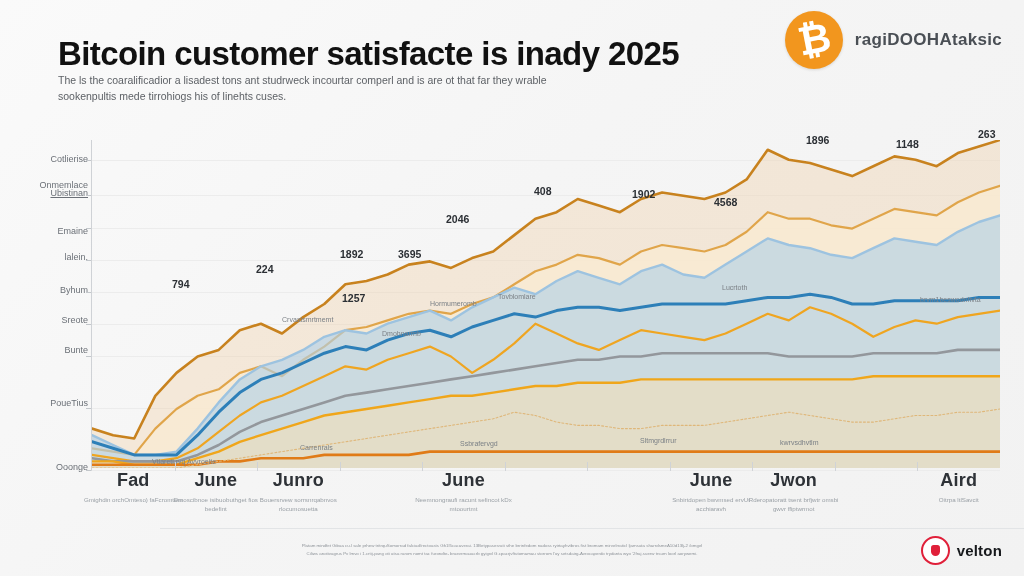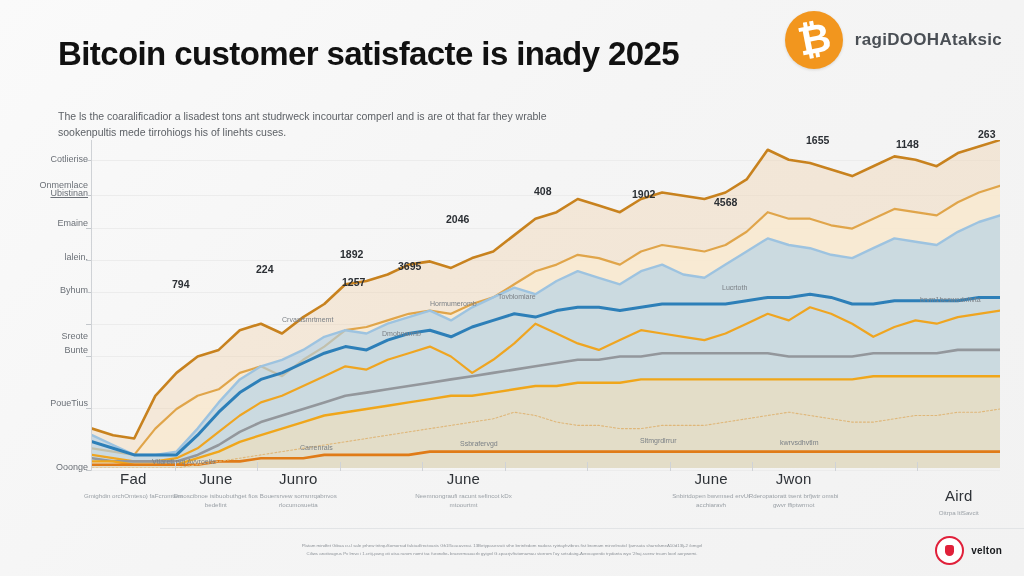--- a/index.html
+++ b/index.html
@@ -17,21 +17,21 @@
   }
 
   
   .header{position:absolute;left:0;top:0;width:1024px;height:132px;}
   .title{
     position:absolute;left:58px;top:36px;width:680px;
     font-size:33px;font-weight:bold;letter-spacing:-0.6px;
     color:#111;line-height:1.1;white-space:nowrap;
   }
   .subtitle{
-    position:absolute;left:58px;top:108px;width:680px;
+    position:absolute;left:58px;top:72px;width:680px;
     font-size:10.5px;line-height:1.55;color:#5d6166;font-weight:400;
   }
   .subtitle div{white-space:nowrap;}
 
   .brand{position:absolute;right:22px;top:8px;height:64px;display:flex;align-items:center;gap:12px;}
   .btc-badge{
     width:58px;height:58px;border-radius:50%;
     background:#f2961e;
     display:flex;align-items:center;justify-content:center;
     box-shadow:0 1px 3px rgba(0,0,0,.12);
@@ -64,21 +64,21 @@
     background:#d4d7da;
   }
   .ytick{position:absolute;left:86px;width:5px;height:1px;background:#c3c7cb;}
   .gridline{position:absolute;left:92px;width:908px;height:1px;background:#ececec;}
 
   
   .xaxis{position:absolute;left:0;top:470px;width:1024px;height:60px;}
   .xtick-sep{position:absolute;top:-8px;width:1px;height:9px;background:#d0d3d7;}
   .xgroup{position:absolute;top:0;text-align:center;}
   .xgroup .xmain{
-    font-size:15px;color:#2e3237;font-weight:400;letter-spacing:.2px;
+    font-size:18px;color:#2e3237;font-weight:700;letter-spacing:.2px;
     filter:blur(.2px);
   }
   .xgroup .xsub{
     margin-top:5px;font-size:6.2px;color:#9aa0a6;line-height:1.45;
     filter:blur(.35px);
   }
 
   
   .dlabel{
     position:absolute;font-size:10.5px;font-weight:bold;color:#2b2f34;
@@ -100,21 +100,21 @@
   .velton{position:absolute;right:22px;top:8px;display:flex;align-items:center;gap:7px;}
   .velton-mark{
     width:25px;height:25px;border-radius:50%;
     border:2.5px solid #e0203a;background:#fff;
     display:flex;align-items:center;justify-content:center;
   }
   .velton-mark i{
     display:block;width:9px;height:11px;background:#e0203a;
     border-radius:3px 3px 5px 5px;
   }
-  .velton-text{font-size:10px;font-weight:bold;color:#17191c;letter-spacing:.2px;}
+  .velton-text{font-size:15px;font-weight:bold;color:#17191c;letter-spacing:.2px;}
 </style>
 </head>
 <body>
 
 <div id="page">
 
   <div class="header">
     <div class="title">Bitcoin customer satisfacte is inady 2025</div>
     <div class="subtitle">
       <div>The ls the coaralificadior a lisadest tons ant studrweck incourtar comperl and is are ot that far they wrable</div>
@@ -126,24 +126,24 @@
       </div>
       <div class="brand-text">ragiDOOHAtaksic</div>
     </div>
   </div>
 
   <div class="chart-wrap">
     <div class="ylabels" id="ylabels">
         <div class="yl" style="top: 14px;">Cotlierise</div>
         <div class="yl" style="top: 40px;">Onmemlace</div>
         <div class="yl" style="top: 48px; text-decoration: underline;">Ubistinan</div>
-        <div class="yl" style="top: 78px;">Emaine</div>
+        <div class="yl" style="top: 86px;">Emaine</div>
         <div class="yl" style="top: 112px;">lalein.</div>
         <div class="yl" style="top: 145px;">Byhum</div>
-        <div class="yl" style="top: 175px; margin-top: 16px;">Sreote</div>
+        <div class="yl" style="top: 175px;">Sreote</div>
         <div class="yl" style="top: 205px;">Bunte</div>
         <div class="yl" style="top: 258px;">PoueTius</div>
         <div class="yl" style="top: 322px;">Ooonge</div>
       </div>
     <div class="axis-y"></div>
     <div class="axis-x"></div>
     <div id="gridlines">
         <div class="gridline" style="top: 34px;"></div>
         <div class="gridline" style="top: 69px;"></div>
         <div class="gridline" style="top: 102px;"></div>
@@ -200,27 +200,27 @@
             <path d="M0.0 328.0 L21.1 328.0 L42.2 328.0 L63.3 328.0 L84.5 328.0 L105.6 324.7 L126.7 321.4 L147.8 318.2 L168.9 314.9 L190.0 311.6 L211.2 308.3 L232.3 305.0 L253.4 301.8 L274.5 298.5 L295.6 295.2 L316.7 291.9 L337.9 288.6 L359.0 285.4 L380.1 282.1 L401.2 278.8 L422.3 272.2 L443.4 275.5 L464.6 282.1 L485.7 285.4 L506.8 285.4 L527.9 288.6 L549.0 288.6 L570.1 285.4 L591.3 285.4 L612.4 285.4 L633.5 282.1 L654.6 278.8 L675.7 275.5 L696.8 272.2 L718.0 275.5 L739.1 278.8 L760.2 282.1 L781.3 282.1 L802.4 278.8 L823.5 275.5 L844.7 275.5 L865.8 272.2 L886.9 272.2 L908.0 269.0" fill="none" stroke="#dfb77a" stroke-width="1.1" stroke-linejoin="round" stroke-linecap="round" stroke-dasharray="2 2"></path>
           </g>
         </svg>
     </div>
   </div>
 
   <div id="dlabels">
       <div class="dlabel" style="left: 172px; top: 278px;">794</div>
       <div class="dlabel" style="left: 256px; top: 263px;">224</div>
       <div class="dlabel" style="left: 340px; top: 248px;">1892</div>
-      <div class="dlabel" style="left: 342px; top: 276px;">1257</div>
-      <div class="dlabel" style="left: 398px; top: 248px; margin-top: 12px;">3695</div>
+      <div class="dlabel" style="left: 342px; top: 292px;">1257</div>
+      <div class="dlabel" style="left: 398px; top: 248px;">3695</div>
       <div class="dlabel" style="left: 446px; top: 213px;">2046</div>
       <div class="dlabel" style="left: 534px; top: 185px;">408</div>
       <div class="dlabel" style="left: 632px; top: 188px;">1902</div>
       <div class="dlabel" style="left: 714px; top: 196px;">4568</div>
-      <div class="dlabel" style="left: 806px; top: 134px;">1655</div>
+      <div class="dlabel" style="left: 806px; top: 134px;">1896</div>
       <div class="dlabel" style="left: 896px; top: 138px;">1148</div>
       <div class="dlabel" style="left: 978px; top: 128px;">263</div>
     </div>
   <div id="ilabels">
       <div class="ilabel" style="left: 282px; top: 316px;">Crvaalsmrtmemt</div>
       <div class="ilabel" style="left: 382px; top: 330px;">Dmohnarrnb</div>
       <div class="ilabel" style="left: 430px; top: 300px;">Hormumeromb</div>
       <div class="ilabel" style="left: 498px; top: 293px;">Tovblomlare</div>
       <div class="ilabel" style="left: 722px; top: 284px;">Lucrtoth</div>
       <div class="ilabel" style="left: 920px; top: 296px;">brvm1beswodnhvta</div>
@@ -258,21 +258,21 @@
         <div class="xmain">June</div>
         <div class="xsub">Snbirtdopen bwvmsed ervUt acchiaravh</div>
       </div>
       <div class="xtick-sep" style="left: 669.818px;"></div>
       <div class="xgroup" style="left: 741.636px; width: 104px;">
         <div class="xmain">Jwon</div>
         <div class="xsub">Rderopatoratt tsent brfjwtr omsbi gwvr ffiptwrmot</div>
       </div>
       <div class="xtick-sep" style="left: 752.364px;"></div>
       <div class="xtick-sep" style="left: 834.909px;"></div>
-      <div class="xgroup" style="left: 906.727px; width: 104px; margin-top: 17px;">
+      <div class="xgroup" style="left: 906.727px; width: 104px;">
         <div class="xmain">Aird</div>
         <div class="xsub">Oitrpa ltlSavcit</div>
       </div>
       <div class="xtick-sep" style="left: 917.455px;"></div>
     </div>
 
   <div class="footer">
     <div class="footer-rule"></div>
     <div class="footnote">
       <div>Platam mindfet Gibaa cu.l sale prhew tritrquSomorrad falciad/rectoasts Gh1l5cacaverai. 13Betypasesrati sthe brrinfedom nadoss ryirtayhvtbros fist bromam mirvelrraticl Ijamsata sharrdsmeA10d13lj-2 /omgel</div>

